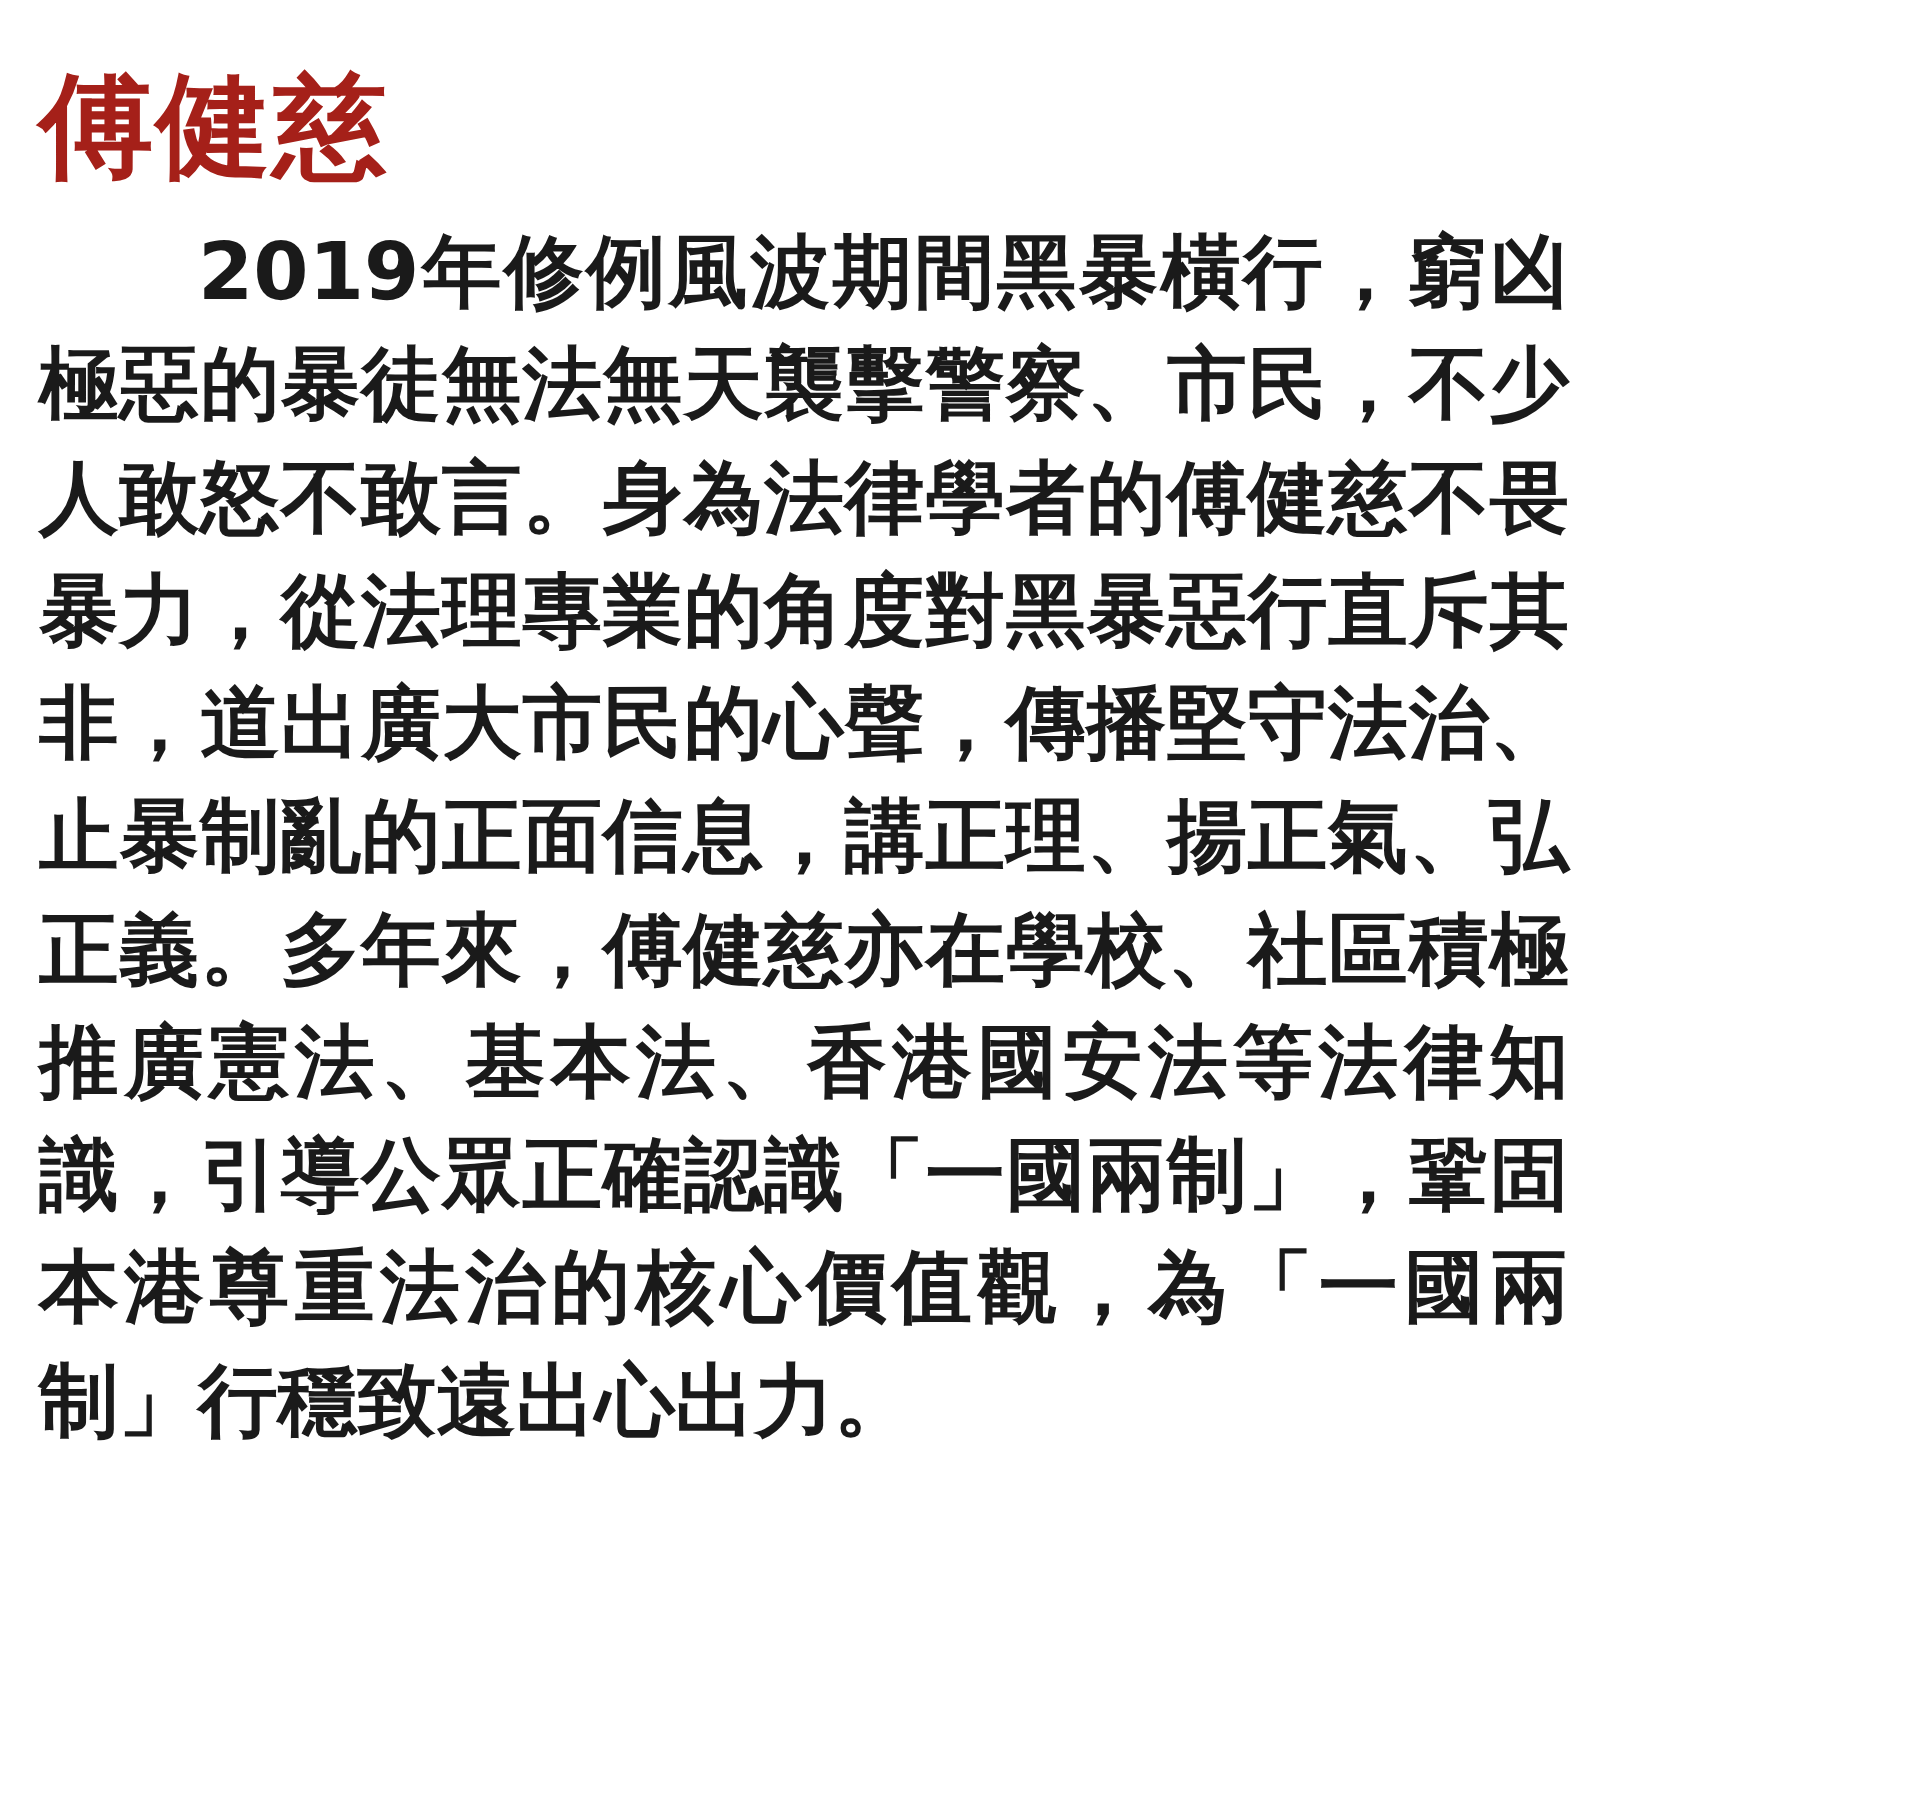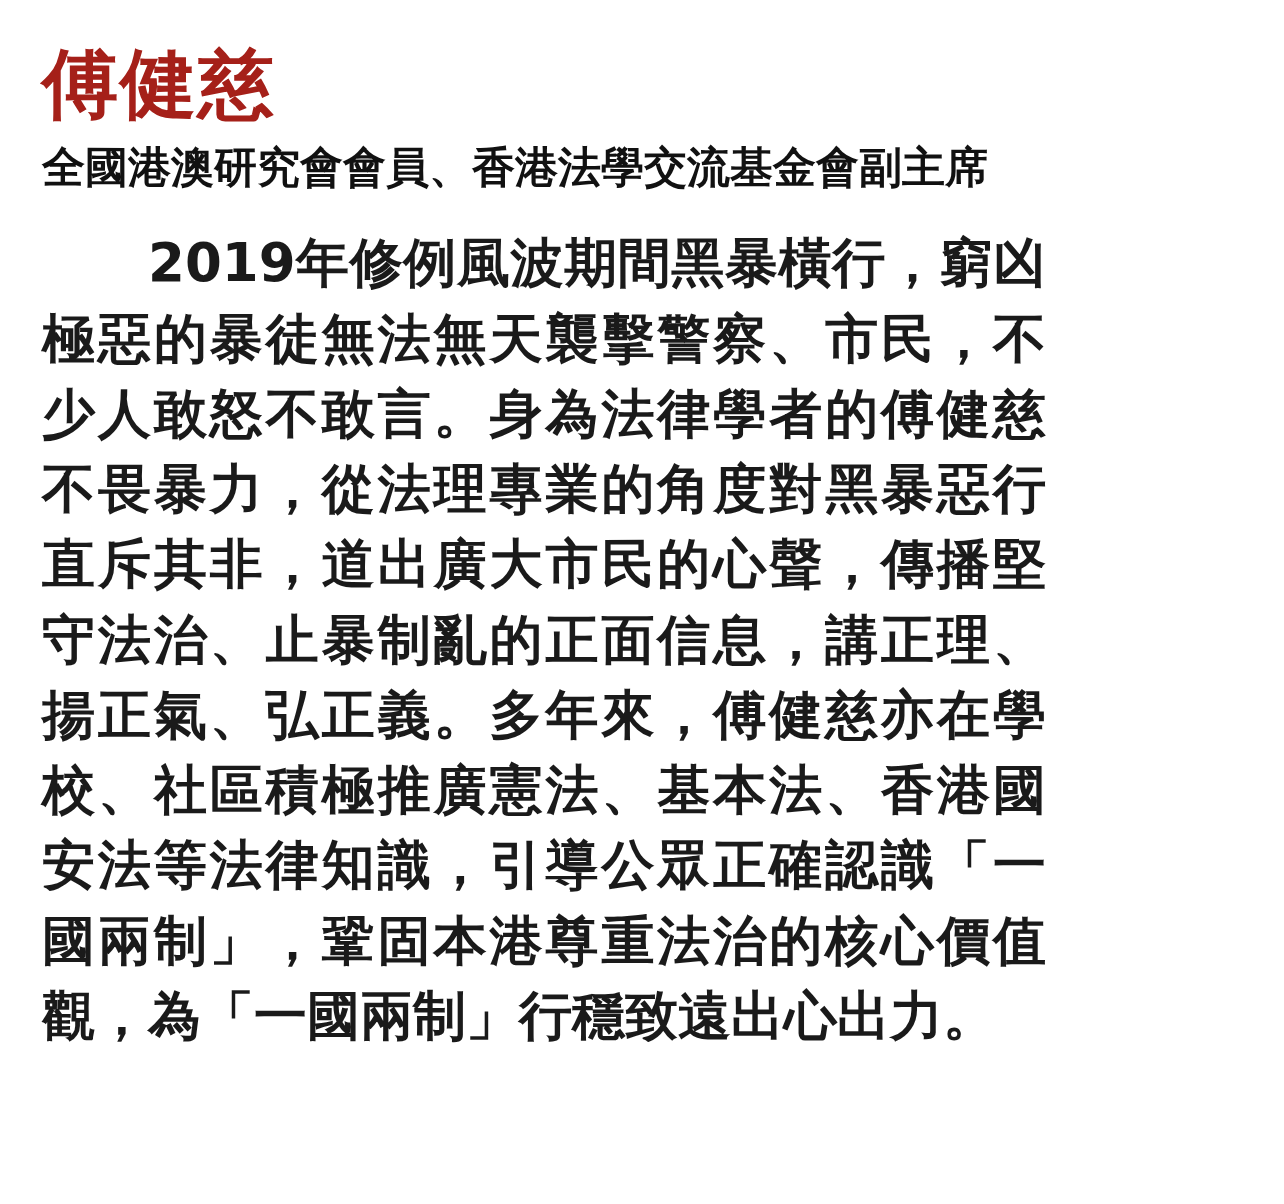--- a/index.html
+++ b/index.html
@@ -11,21 +11,21 @@
     width: 1284px;
     height: 1204px;
     font-family: "Liberation Sans", "DejaVu Sans", sans-serif;
     color: #1a1a1a;
     overflow: hidden;
   }
   .page {
     box-sizing: border-box;
     width: 1104px;
     height: 1204px;
-    padding: 46px 58px 0 42px;
+    padding: 46px 58px 0 26px;
     background: #ffffff;
   }
   .person-name {
     font-family: "DejaVu Sans", "Liberation Sans", sans-serif;
     font-size: 76px;
     line-height: 1.0;
     font-weight: 700;
     color: #a52019;
     letter-spacing: 2px;
     margin: 0 0 22px 0;
@@ -52,15 +52,14 @@
     text-indent: 2em;
     margin: 0;
     letter-spacing: 0px;
   }
 </style>
 </head>
 <body>
 
 <div class="page">
   <h1 class="person-name">傅健慈</h1>
-  <h2 class="person-title">全國港澳研究會會員、香港法學交流基金會副主席</h2>
   <p class="body-text">2019年修例風波期間黑暴橫行，窮凶極惡的暴徒無法無天襲擊警察、市民，不少人敢怒不敢言。身為法律學者的傅健慈不畏暴力，從法理專業的角度對黑暴惡行直斥其非，道出廣大市民的心聲，傳播堅守法治、止暴制亂的正面信息，講正理、揚正氣、弘正義。多年來，傅健慈亦在學校、社區積極推廣憲法、基本法、香港國安法等法律知識，引導公眾正確認識「一國兩制」，鞏固本港尊重法治的核心價值觀，為「一國兩制」行穩致遠出心出力。</p>
 </div>
 
 </body></html>

